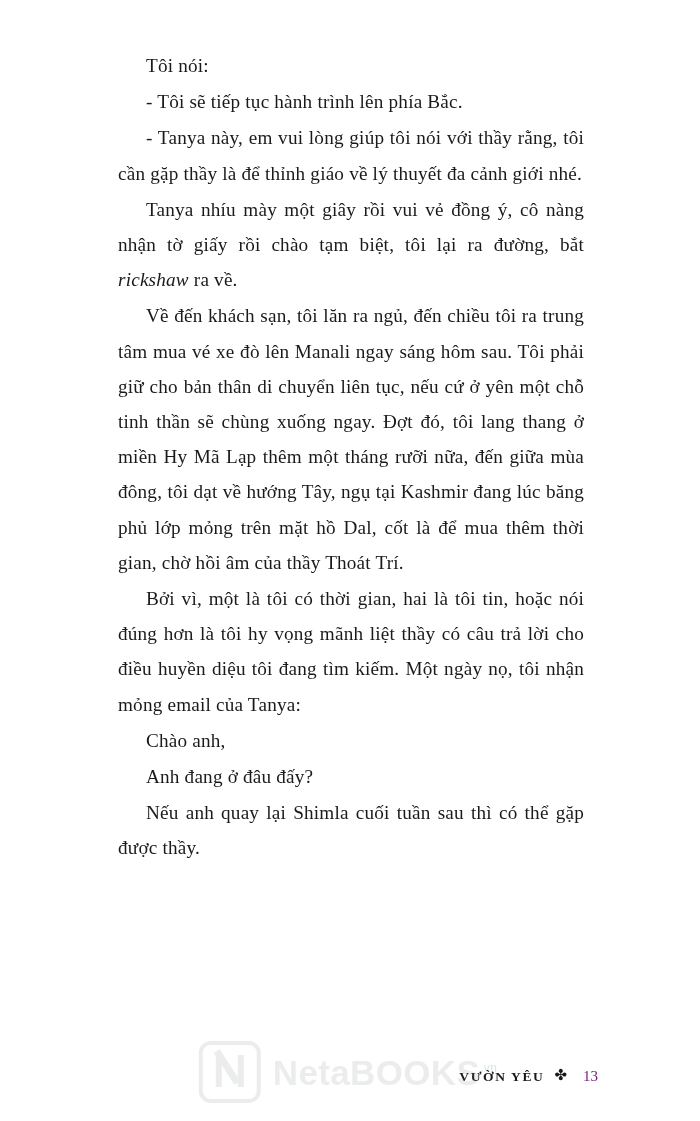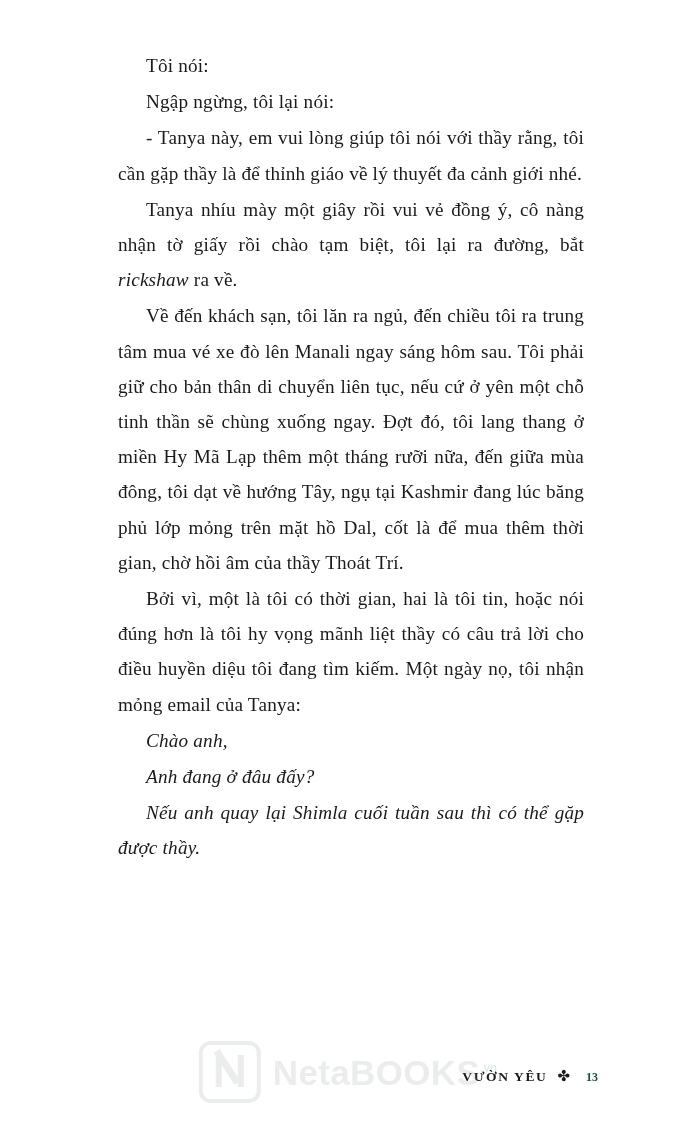--- a/index.html
+++ b/index.html
@@ -34,21 +34,20 @@
     font-size: 19.2px;
     line-height: 35.2px;
     text-align: justify;
     text-indent: 28px;
     letter-spacing: 0.01em;
   }
   p.para.dash {
     text-indent: 28px;
   }
   p.para.italic {
-    font-style: italic;
     text-indent: 28px;
   }
   .it { font-style: italic; margin-top: 13px; }
 
   
   .footer {
     position: absolute;
     left: 0;
     bottom: 36px;
     width: 700px;
@@ -70,23 +69,23 @@
     color: #1a1a1a;
   }
   .footer-orn {
     font-size: 15px;
     color: #1a1a1a;
     line-height: 1;
     transform: translateY(-1px);
   }
   .footer-page {
     font-family: "Liberation Serif", serif;
-    font-size: 12px;
-    font-weight: 700;
-    color: #14532d;
+    font-size: 15px;
+    font-weight: 400;
+    color: #701a75;
     margin-left: 6px;
   }
 
   
   .watermark {
     position: absolute;
     left: 50%;
     bottom: 18px;
     transform: translateX(-50%);
     display: flex;
@@ -143,21 +142,21 @@
     color: #0f766e;
   }
 </style>
 </head>
 <body>
 
 <div class="page">
 
   <div class="text-col">
     <p class="para">Tôi nói:</p>
-    <p class="para">Ngập ngừng, tôi lại nói:</p>
+    <p class="para dash">- Tôi sẽ tiếp tục hành trình lên phía Bắc.</p>
     <p class="para dash">- Tanya này, em vui lòng giúp tôi nói với thầy rằng, tôi cần gặp thầy là để thỉnh giáo về lý thuyết đa cảnh giới nhé.</p>
     <p class="para"><span>Tanya nhíu mày một giây rồi vui vẻ đồng ý, cô nàng nhận tờ giấy rồi chào tạm biệt, tôi lại ra đường, bắt </span><span class="it">rickshaw</span><span> ra về.</span></p>
     <p class="para">Về đến khách sạn, tôi lăn ra ngủ, đến chiều tôi ra trung tâm mua vé xe đò lên Manali ngay sáng hôm sau. Tôi phải giữ cho bản thân di chuyển liên tục, nếu cứ ở yên một chỗ tinh thần sẽ chùng xuống ngay. Đợt đó, tôi lang thang ở miền Hy Mã Lạp thêm một tháng rưỡi nữa, đến giữa mùa đông, tôi dạt về hướng Tây, ngụ tại Kashmir đang lúc băng phủ lớp mỏng trên mặt hồ Dal, cốt là để mua thêm thời gian, chờ hồi âm của thầy Thoát Trí.</p>
     <p class="para">Bởi vì, một là tôi có thời gian, hai là tôi tin, hoặc nói đúng hơn là tôi hy vọng mãnh liệt thầy có câu trả lời cho điều huyền diệu tôi đang tìm kiếm. Một ngày nọ, tôi nhận mỏng email của Tanya:</p>
     <p class="para italic">Chào anh,</p>
     <p class="para italic">Anh đang ở đâu đấy?</p>
     <p class="para italic">Nếu anh quay lại Shimla cuối tuần sau thì có thể gặp được thầy.</p>
   </div>
 
   <div class="footer">

